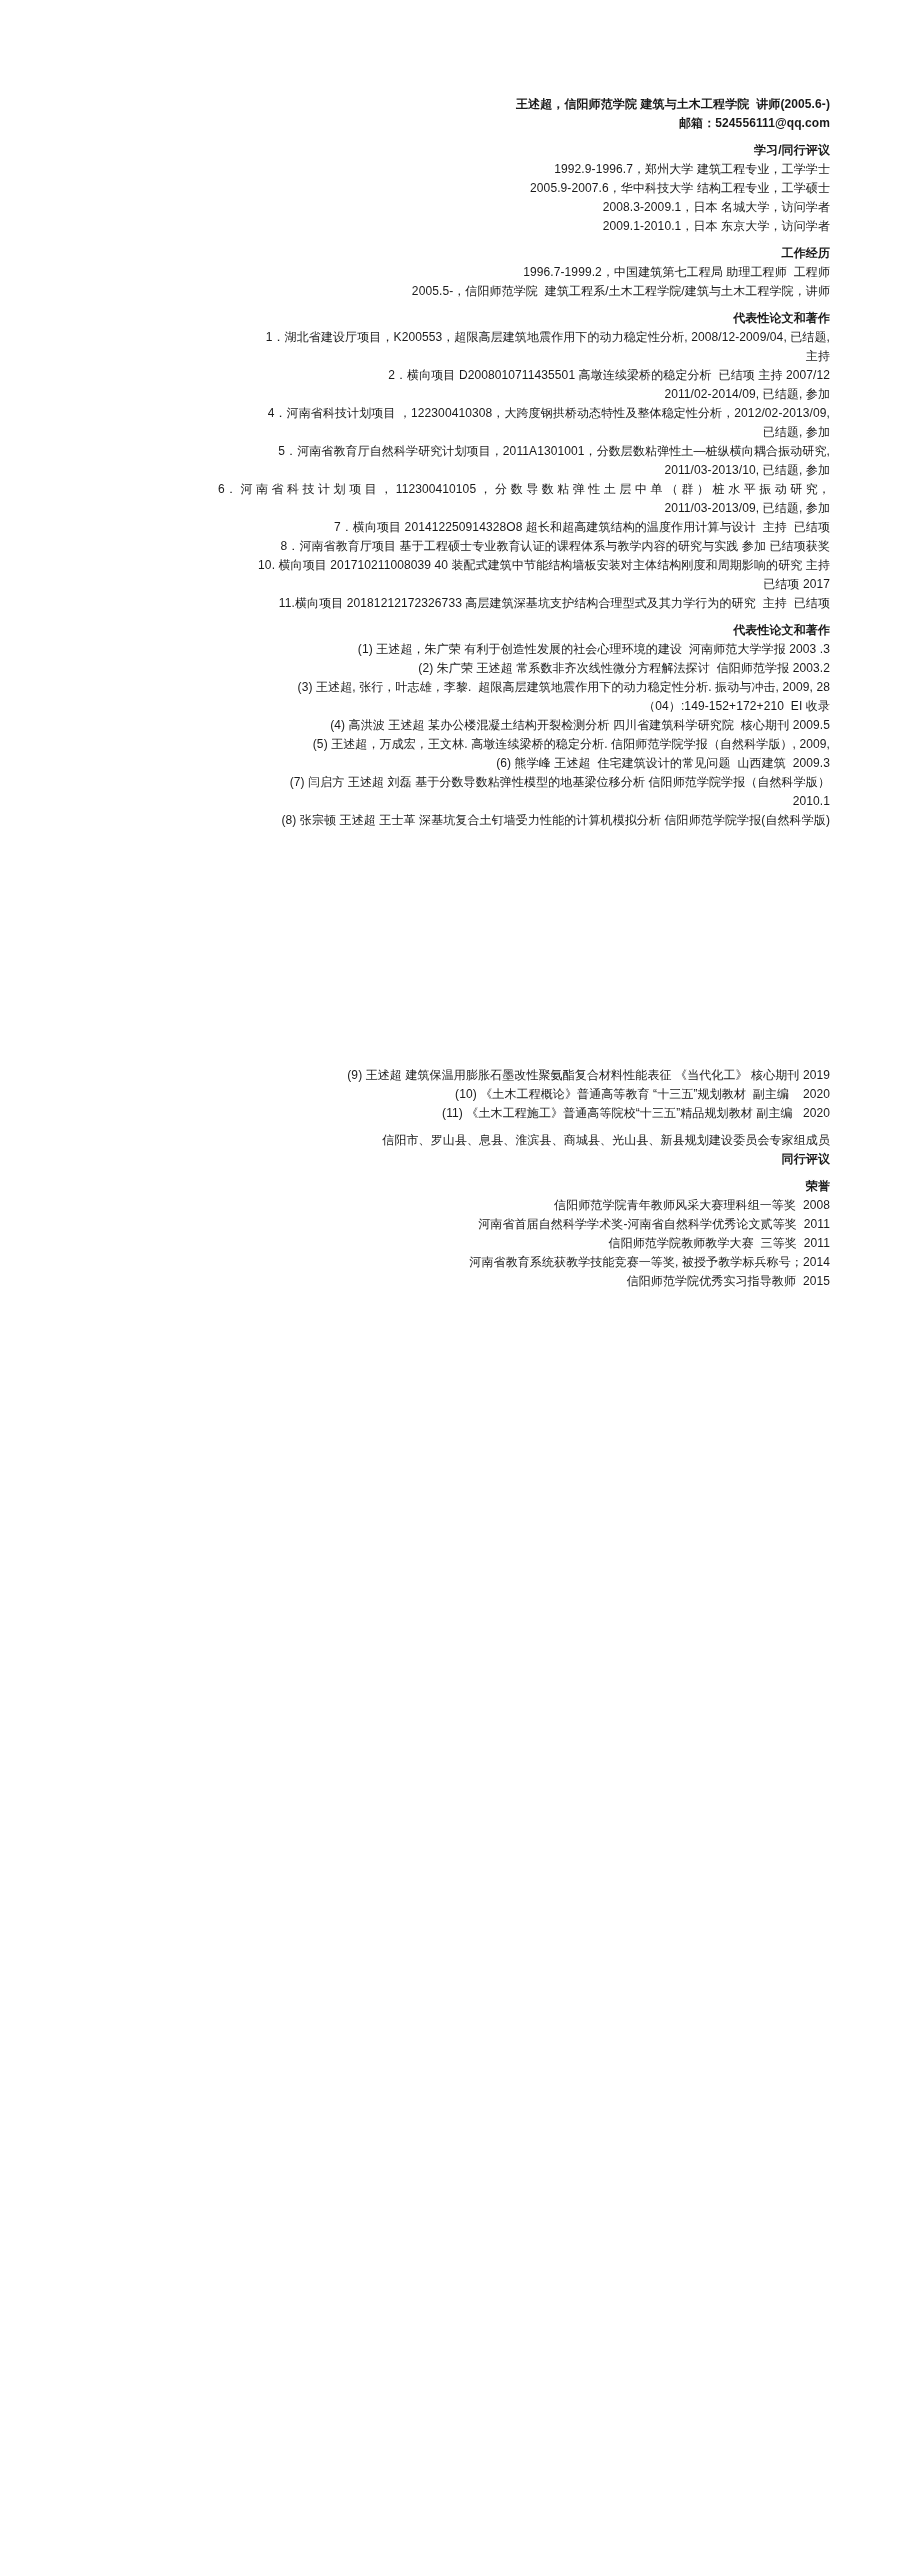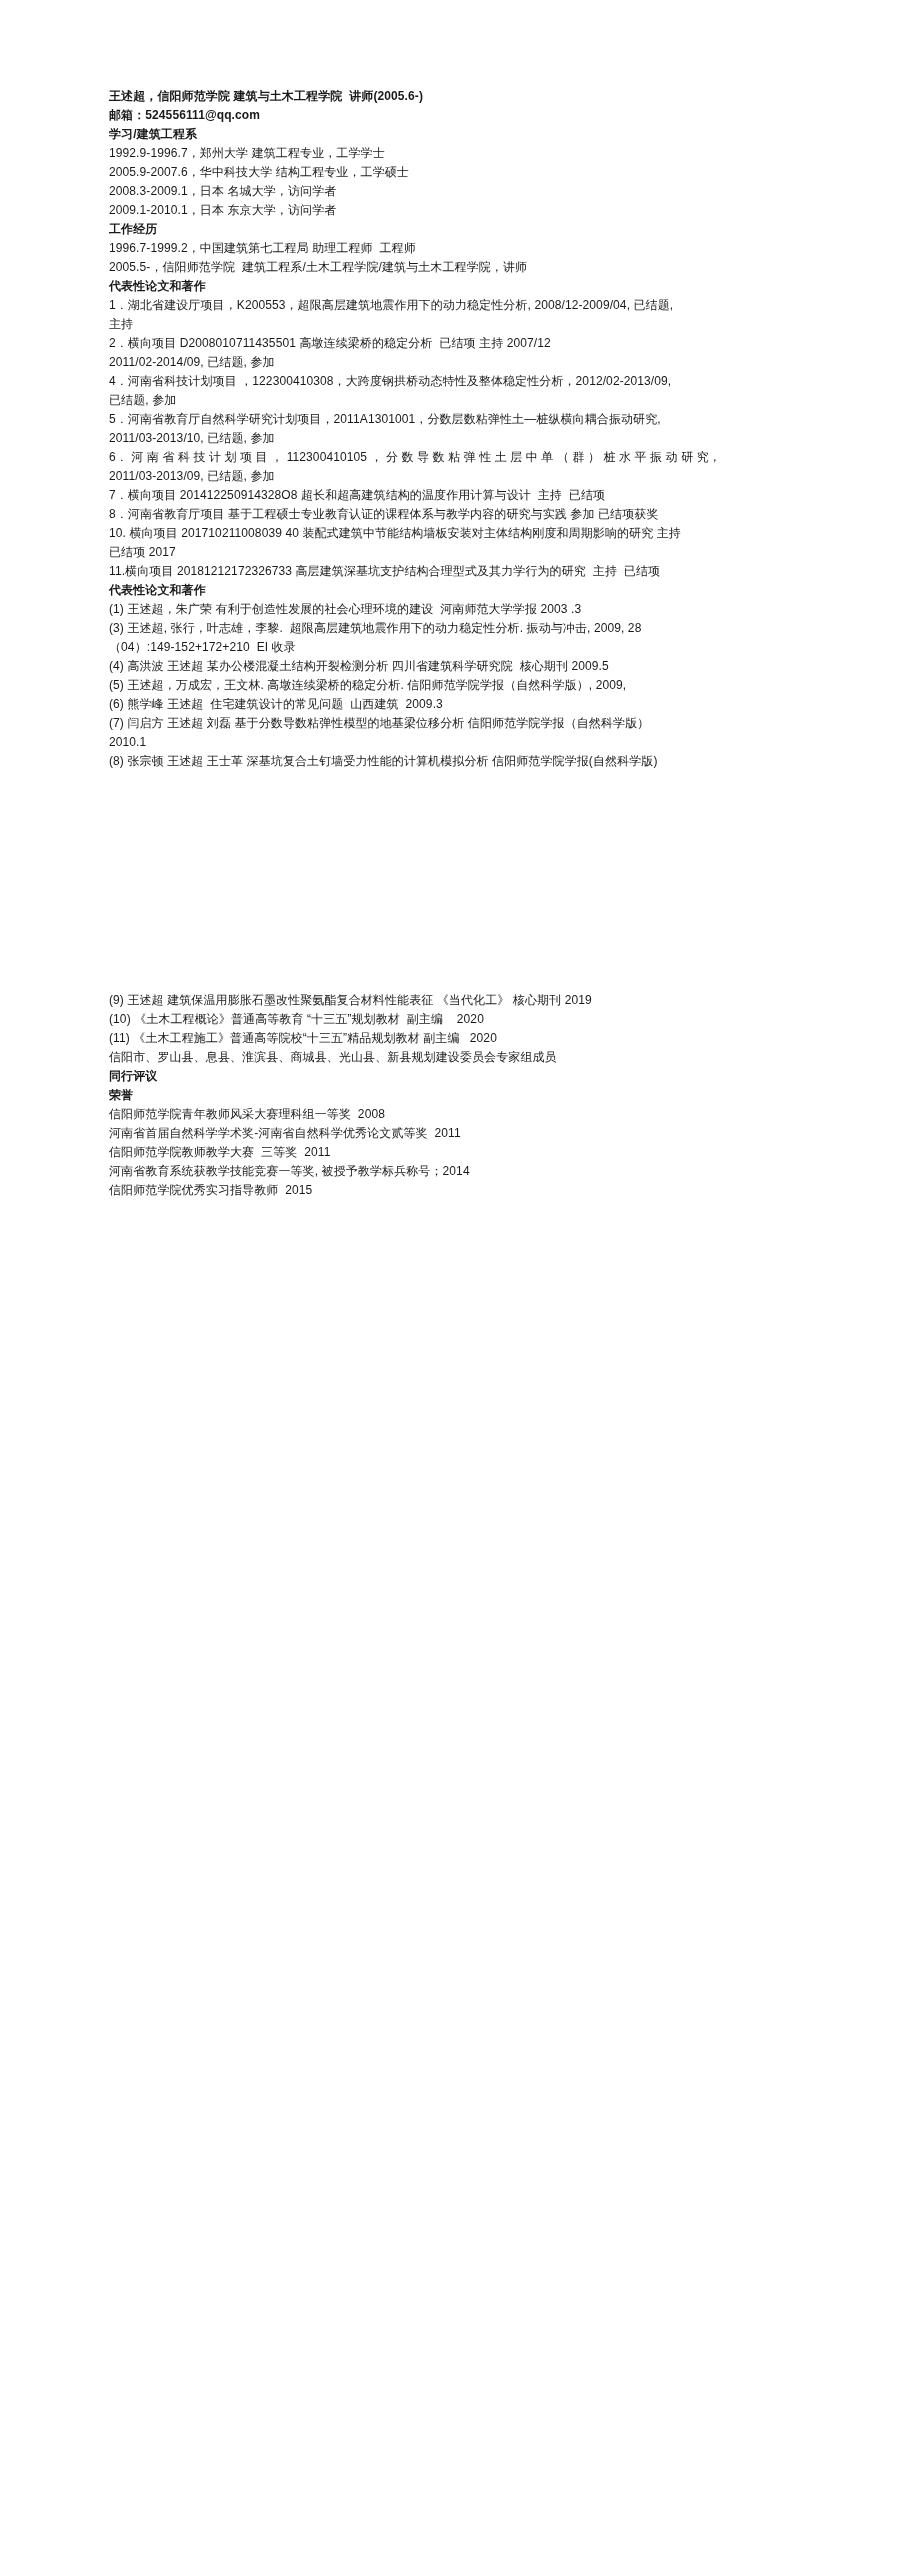--- a/index.html
+++ b/index.html
@@ -39,36 +39,37 @@
   .section {
     margin-bottom: 0;
   }
   .gap-before {
     margin-top: 15.4px;
   }
   .big-gap {
     height: 220px;
   }
   .block {
-    margin: 0;
+    margin: 8px;
     padding: 0;
+    text-align: right;
   }
 </style>
 </head>
 <body>
 
 <div class="page">
 
   <div class="block">
     <div class="line bold">王述超，信阳师范学院 建筑与土木工程学院  讲师(2005.6-)</div>
     <div class="line bold">邮箱：524556111@qq.com</div>
   </div>
 
   <div class="block section">
-    <div class="line heading">学习/建筑工程系</div>
+    <div class="line heading">学习/同行评议</div>
     <div class="line">1992.9-1996.7，郑州大学 建筑工程专业，工学学士</div>
     <div class="line">2005.9-2007.6，华中科技大学 结构工程专业，工学硕士</div>
     <div class="line">2008.3-2009.1，日本 名城大学，访问学者</div>
     <div class="line">2009.1-2010.1，日本 东京大学，访问学者</div>
   </div>
 
   <div class="block section gap-before">
     <div class="line heading">工作经历</div>
     <div class="line">1996.7-1999.2，中国建筑第七工程局 助理工程师  工程师</div>
     <div class="line">2005.5-，信阳师范学院  建筑工程系/土木工程学院/建筑与土木工程学院，讲师</div>
@@ -89,20 +90,21 @@
     <div class="line">7．横向项目 201412250914328O8 超长和超高建筑结构的温度作用计算与设计  主持  已结项</div>
     <div class="line">8．河南省教育厅项目 基于工程硕士专业教育认证的课程体系与教学内容的研究与实践 参加 已结项获奖</div>
     <div class="line">10. 横向项目 201710211008039 40 装配式建筑中节能结构墙板安装对主体结构刚度和周期影响的研究 主持</div>
     <div class="line">已结项 2017</div>
     <div class="line">11.横向项目 20181212172326733 高层建筑深基坑支护结构合理型式及其力学行为的研究  主持  已结项</div>
   </div>
 
   <div class="block section">
     <div class="line heading">代表性论文和著作</div>
     <div class="line">(1) 王述超，朱广荣 有利于创造性发展的社会心理环境的建设  河南师范大学学报 2003 .3</div>
+    <div class="line">(2) 朱广荣 王述超 常系数非齐次线性微分方程解法探讨  信阳师范学报 2003.2</div>
     <div class="line">(3) 王述超, 张行，叶志雄，李黎.  超限高层建筑地震作用下的动力稳定性分析. 振动与冲击, 2009, 28</div>
     <div class="line">（04）:149-152+172+210  EI 收录</div>
     <div class="line">(4) 高洪波 王述超 某办公楼混凝土结构开裂检测分析 四川省建筑科学研究院  核心期刊 2009.5</div>
     <div class="line">(5) 王述超，万成宏，王文林. 高墩连续梁桥的稳定分析. 信阳师范学院学报（自然科学版）, 2009,</div>
     <div class="line">(6) 熊学峰 王述超  住宅建筑设计的常见问题  山西建筑  2009.3</div>
     <div class="line">(7) 闫启方 王述超 刘磊 基于分数导数粘弹性模型的地基梁位移分析 信阳师范学院学报（自然科学版）</div>
     <div class="line">2010.1</div>
     <div class="line">(8) 张宗顿 王述超 王士革 深基坑复合土钉墙受力性能的计算机模拟分析 信阳师范学院学报(自然科学版)</div>
   </div>
 

